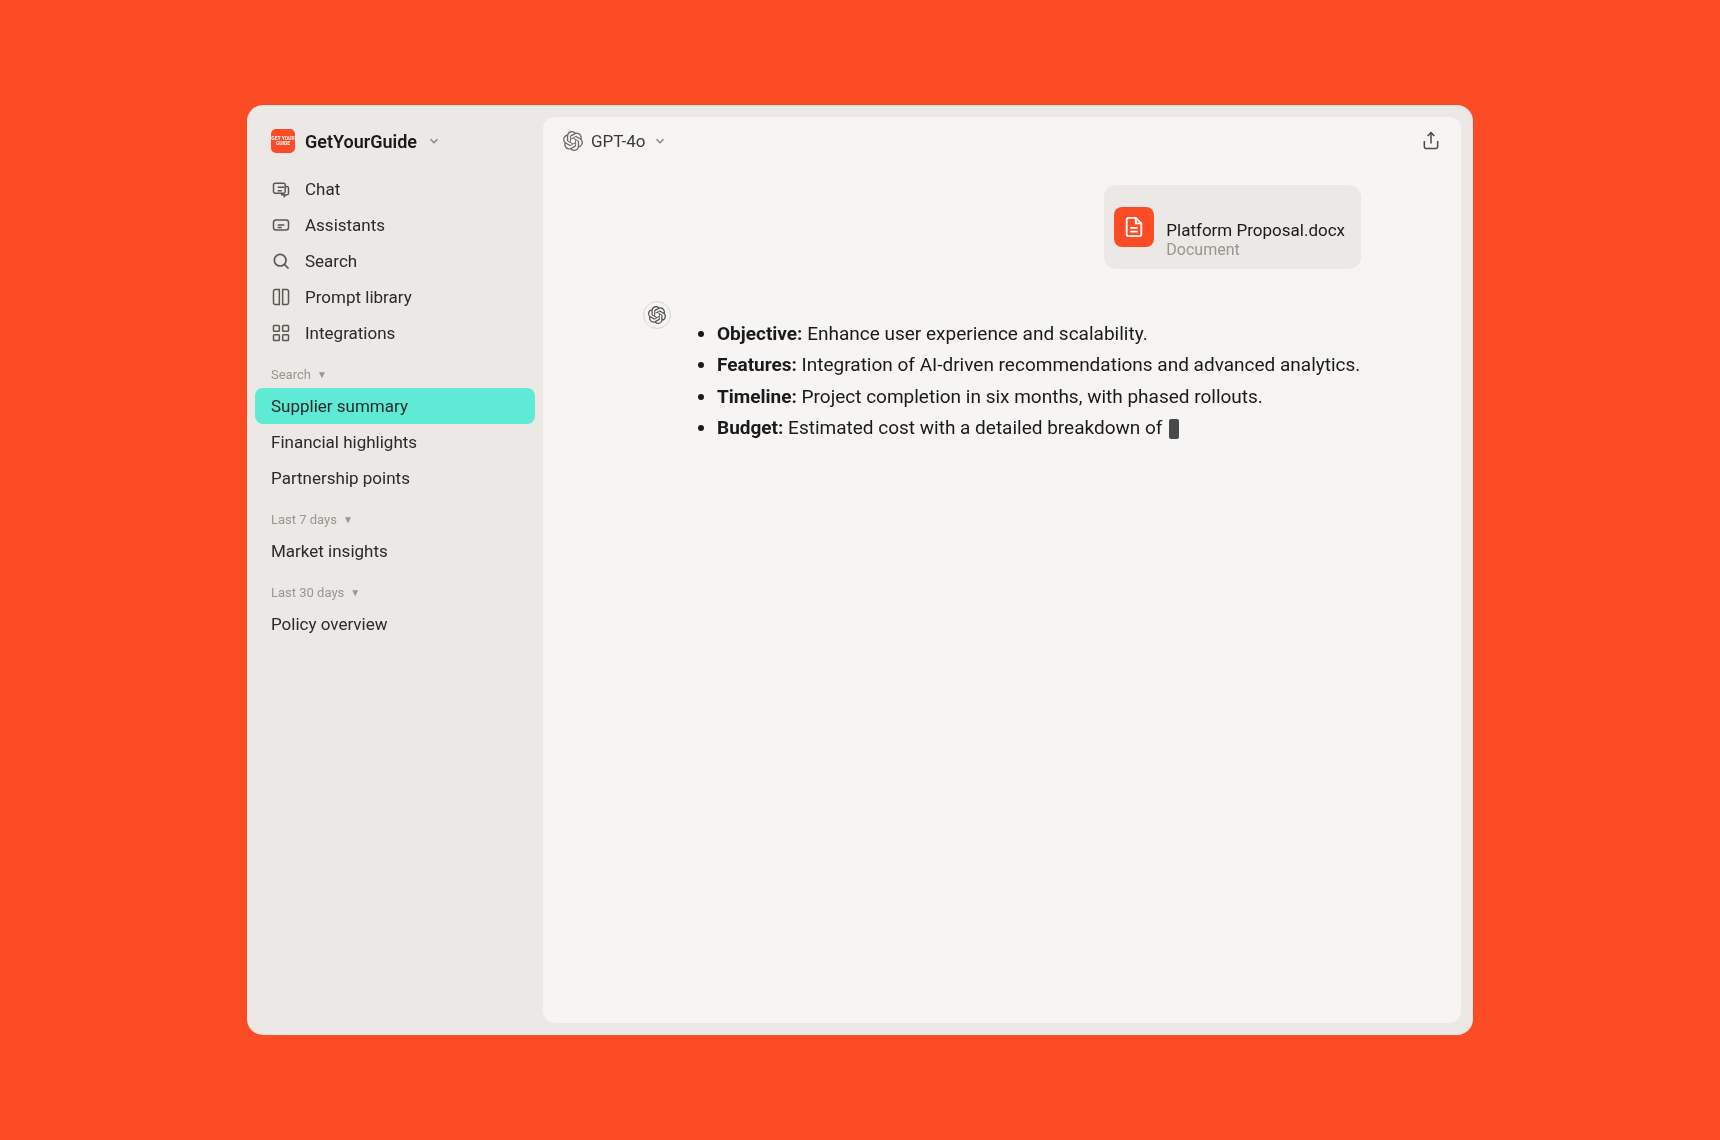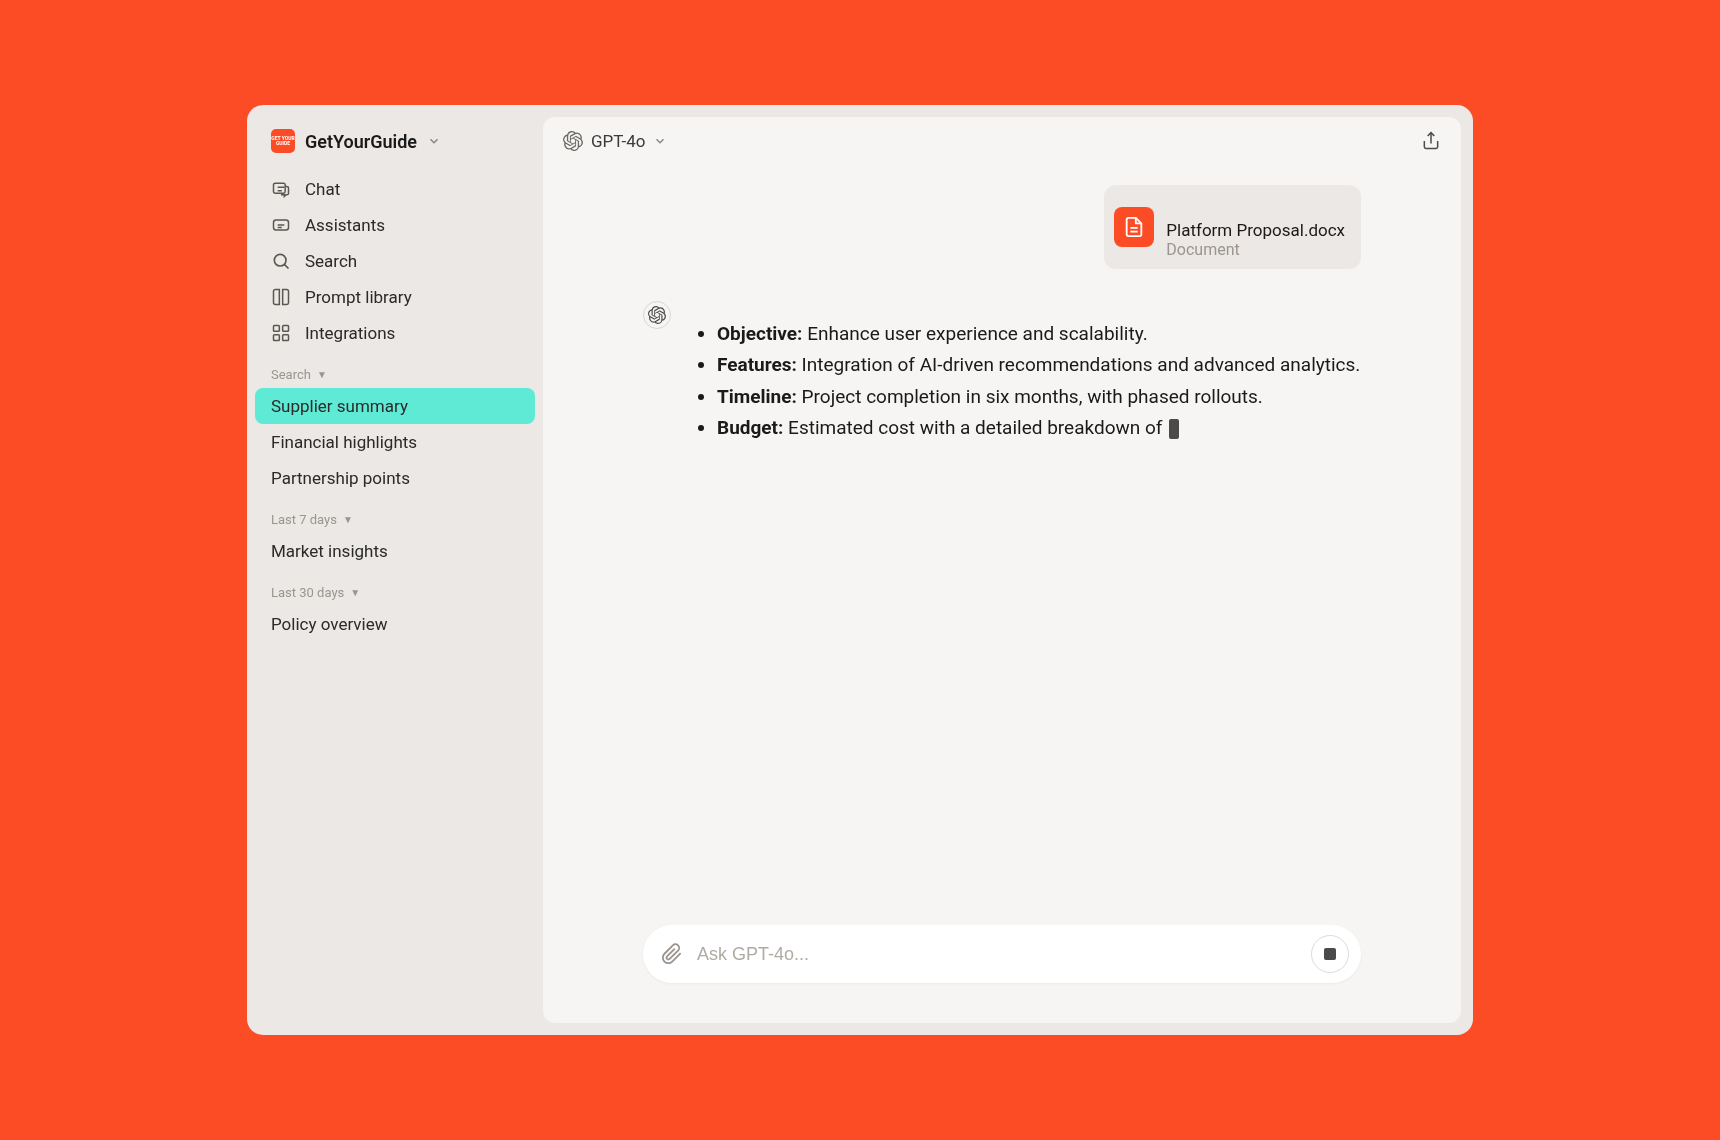--- a/index.html
+++ b/index.html
@@ -372,25 +372,14 @@
           <ul>
             <li><strong>Objective:</strong><span> Enhance user experience and scalability.</span></li>
             <li><strong>Features:</strong><span> Integration of AI-driven recommendations and advanced analytics.</span></li>
             <li><strong>Timeline:</strong><span> Project completion in six months, with phased rollouts.</span></li>
             <li><strong>Budget:</strong><span> Estimated cost with a detailed breakdown of </span><span class="cursor-block"></span></li>
           </ul>
         </div>
       </div>
     </div>
 
-    <div class="input-bar-wrap">
-      <div class="input-bar">
-        <svg class="attach-icon" viewBox="0 0 24 24" fill="none" stroke="currentColor" stroke-width="2">
-            <path d="M21.44 11.05l-9.19 9.19a6 6 0 0 1-8.49-8.49l9.19-9.19a4 4 0 0 1 5.66 5.66l-9.2 9.19a2 2 0 0 1-2.83-2.83l8.49-8.48"></path>
-          </svg>
-        <input class="input-field" placeholder="Ask GPT-4o..." style="">
-        <div class="stop-button">
-          <div class="stop-square"></div>
-        </div>
-      </div>
-    </div>
   </main>
 </div>
 
 </body></html>

